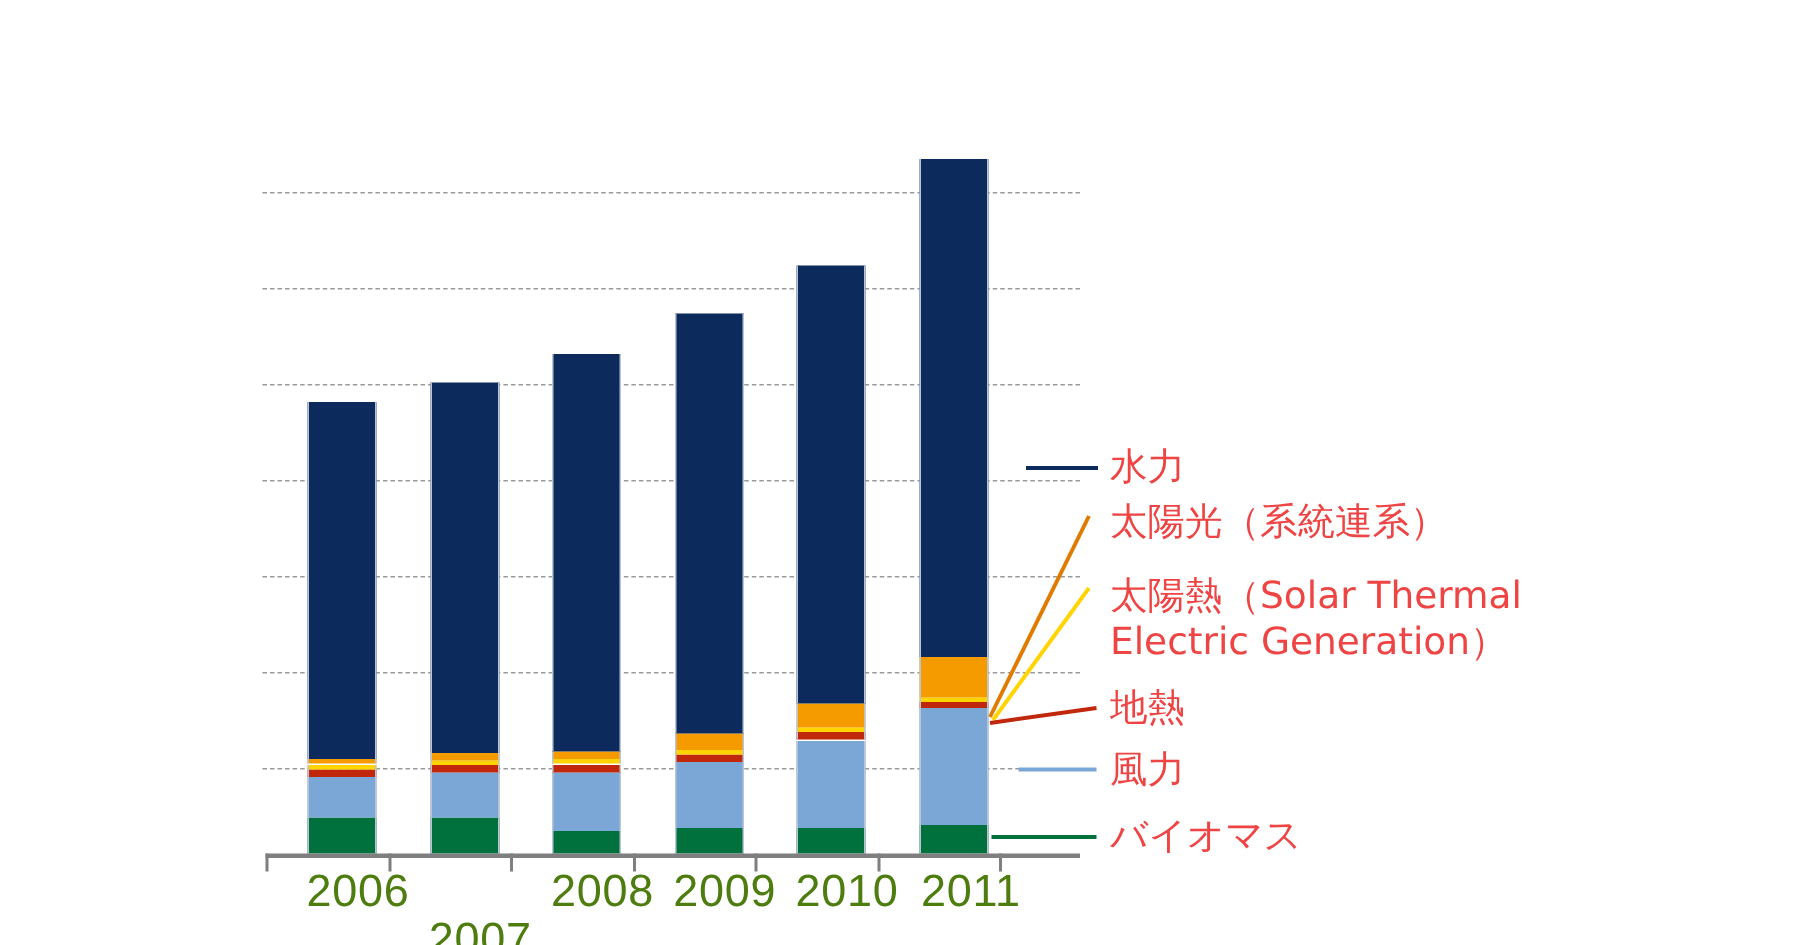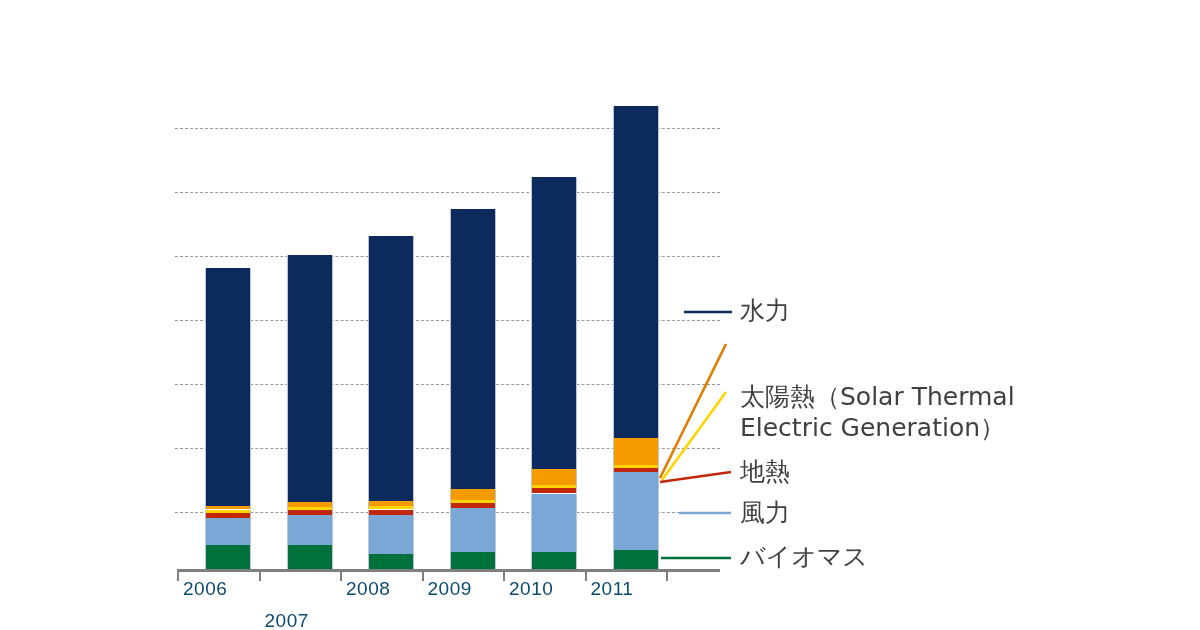--- a/index.html
+++ b/index.html
@@ -30,29 +30,29 @@
     position:absolute;
     left:177px;top:569px;width:543px;height:2.6px;
     background:#7f7f7f;
   }
   .tick{
     position:absolute;
     width:2.4px;height:12px;background:#7f7f7f;top:569px;
   }
   .xlabel{
     position:absolute;
-    top:578px;width:90px;text-align:left;
-    font-size:19px;color:#0c4a6e;letter-spacing:0.5px;
+    top:578px;width:90px;text-align:right;
+    font-size:30px;color:#4d7c0f;letter-spacing:0.5px;
     font-family:"Liberation Sans","DejaVu Sans",sans-serif;
   }
 
   
   .leg-label{
     position:absolute;
-    font-size:25px;color:#404040;
+    font-size:25px;color:#ef4444;
     white-space:nowrap;line-height:1.22;
     font-family:"DejaVu Sans","Liberation Sans",sans-serif;
   }
   .leg-label.two-line{white-space:normal;width:275px;}
   svg.leaders{position:absolute;left:0;top:0;width:1200px;height:630px;pointer-events:none;}
 </style>
 </head>
 <body>
 
 <div id="stage">
@@ -141,20 +141,21 @@
     <line x1="684" y1="312" x2="732" y2="312" stroke="#0d2a5c" stroke-width="2.6"></line>
     <line x1="660" y1="478" x2="726" y2="344" stroke="#e07b00" stroke-width="2.6"></line>
     <line x1="662" y1="480" x2="726" y2="392" stroke="#ffd400" stroke-width="2.6"></line>
     <line x1="660" y1="482" x2="731" y2="472" stroke="#c1280b" stroke-width="2.6"></line>
     <line x1="679" y1="513" x2="731" y2="513" stroke="#7ba7d7" stroke-width="2.6"></line>
     <line x1="661" y1="558" x2="731" y2="558" stroke="#00703c" stroke-width="2.6"></line>
   </svg>
 
   <div class="leg-label" style="left:740px;top:296px;">水力</div>
 
+  <div class="leg-label" style="left:740px;top:333px;">太陽光（系統連系）</div>
 
   <div class="leg-label two-line" style="left:740px;top:382px;">太陽熱（Solar Thermal Electric Generation）</div>
 
   <div class="leg-label" style="left:740px;top:457px;">地熱</div>
 
   <div class="leg-label" style="left:740px;top:498px;text-align:right;">風力</div>
 
   <div class="leg-label" style="left:740px;top:542px;">バイオマス</div>
 
 </div>

